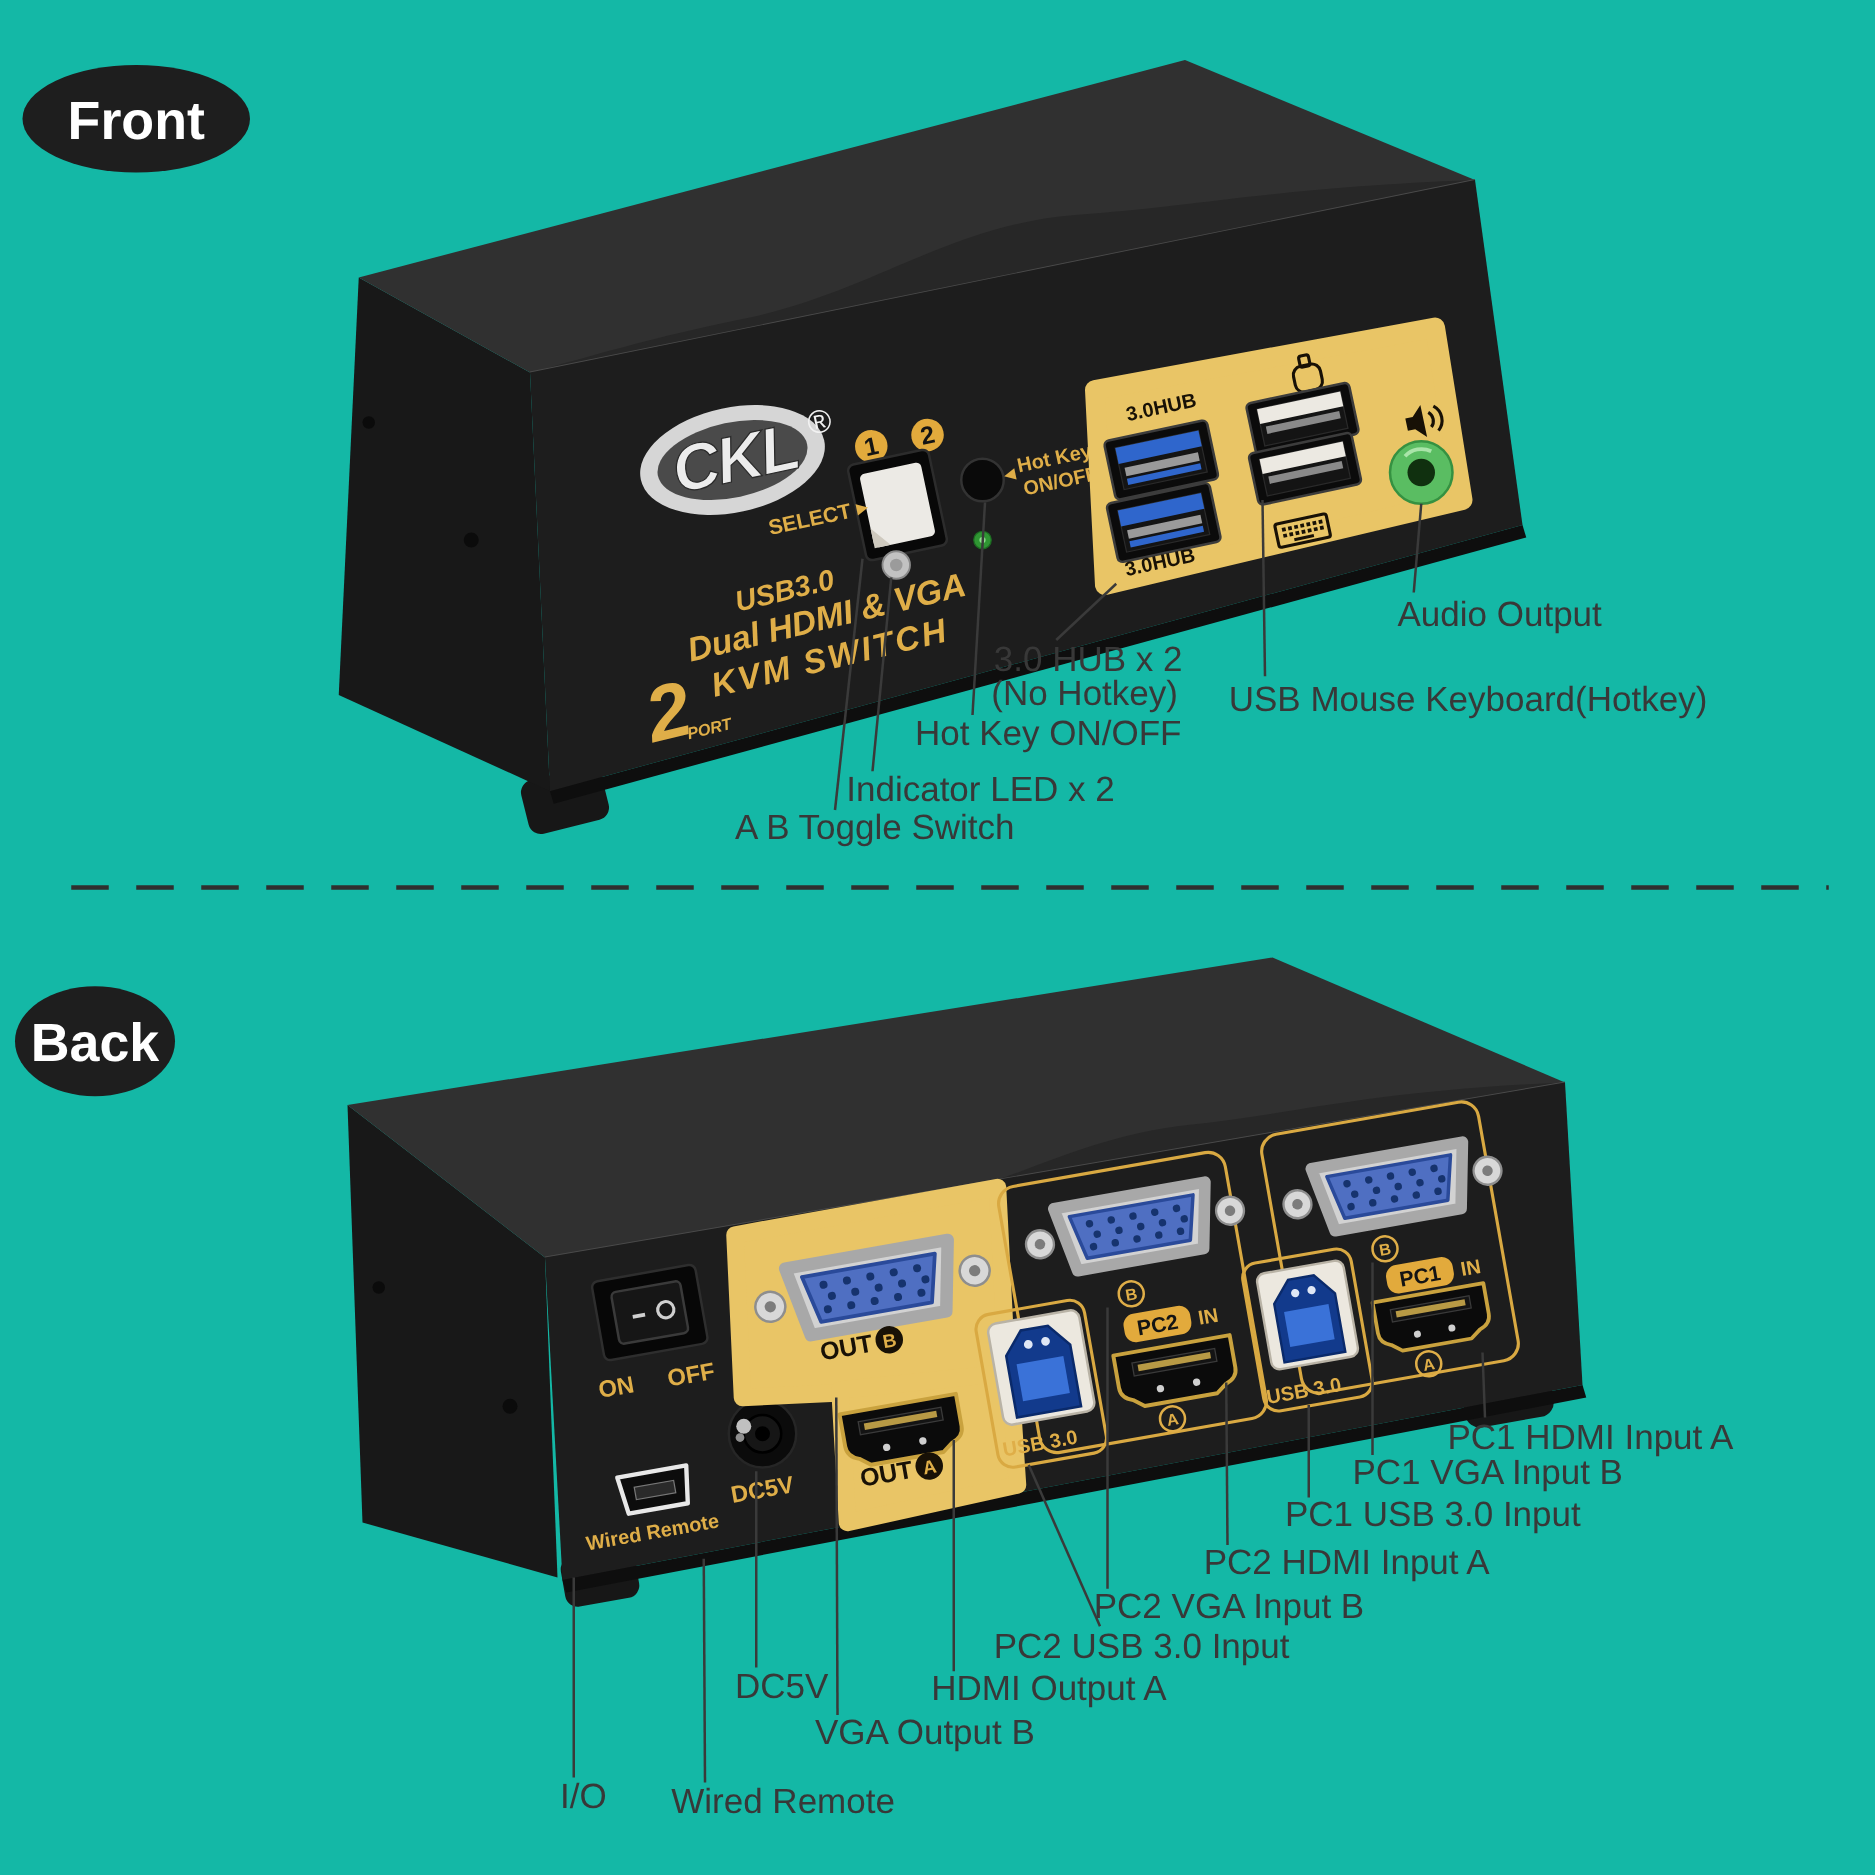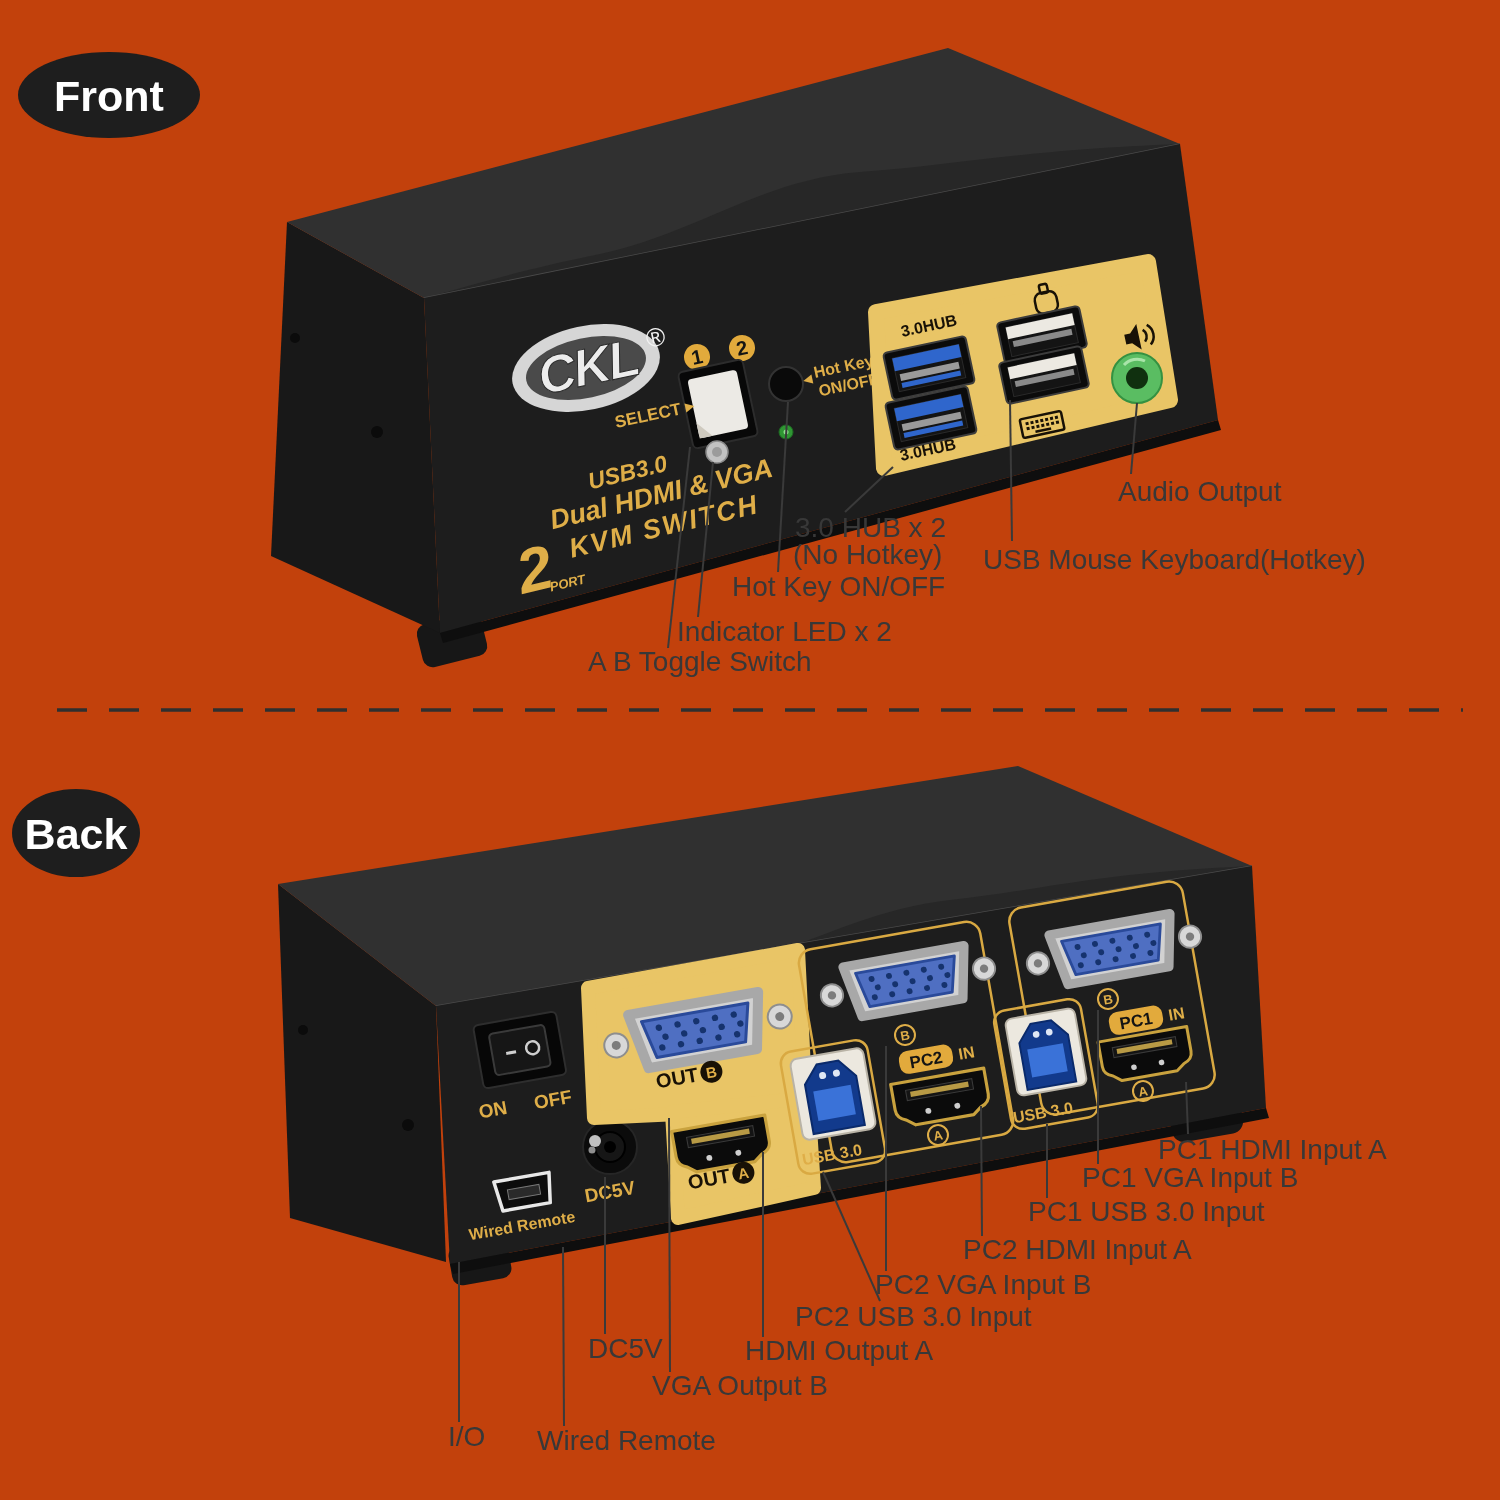--- a/index.html
+++ b/index.html
@@ -1,16 +1,16 @@
 <!DOCTYPE html>
 <html><head>
 <meta charset="utf-8">
 <style>
   html,body{margin:0;padding:0;background:#f4f4f4;}
-  #stage{position:relative;width:1500px;height:1500px;background:#c2410c;overflow:hidden;}
+  #stage{position:relative;width:1500px;height:1500px;background:#14b8a6;overflow:hidden;}
   svg{position:absolute;left:0;top:0;}
   text{font-family:"Liberation Sans","DejaVu Sans",sans-serif;}
   .ann{font-size:28px;fill:#383838;}
   .badge-txt{font-size:43px;font-weight:bold;fill:#ffffff;}
   .gold{fill:#dfae48;}
   .blk-b{fill:#181106;font-weight:bold;}
   .brand{fill:#dfae48;font-weight:bold;font-style:italic;}
   .devline{stroke:#3a3a3a;stroke-width:2;fill:none;}
 </style>
 </head>

